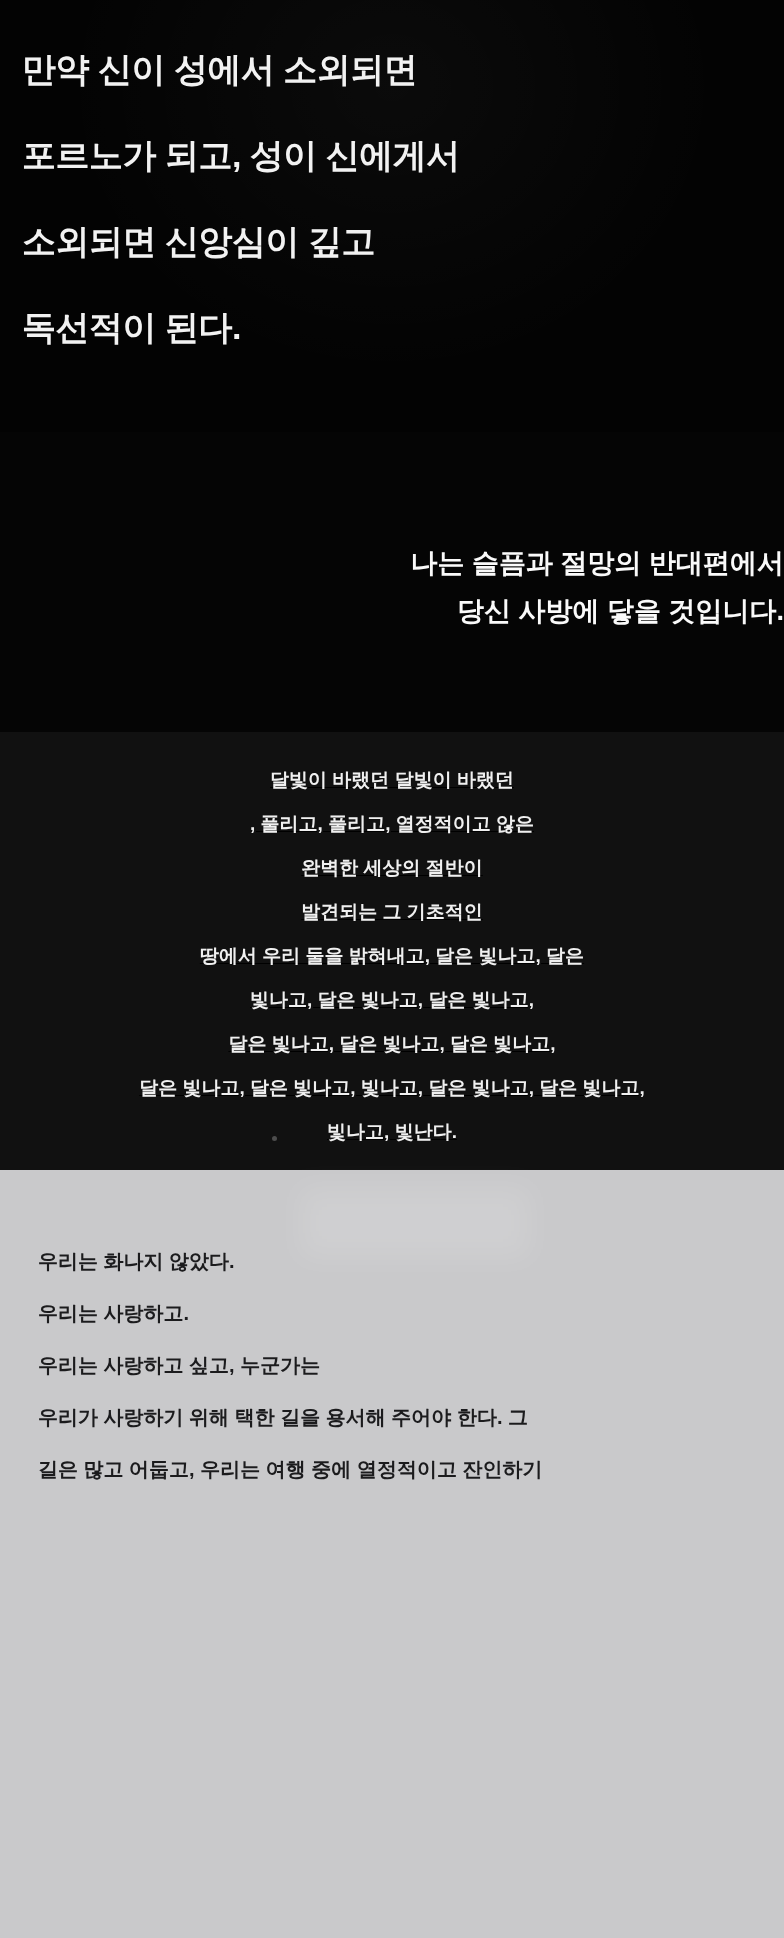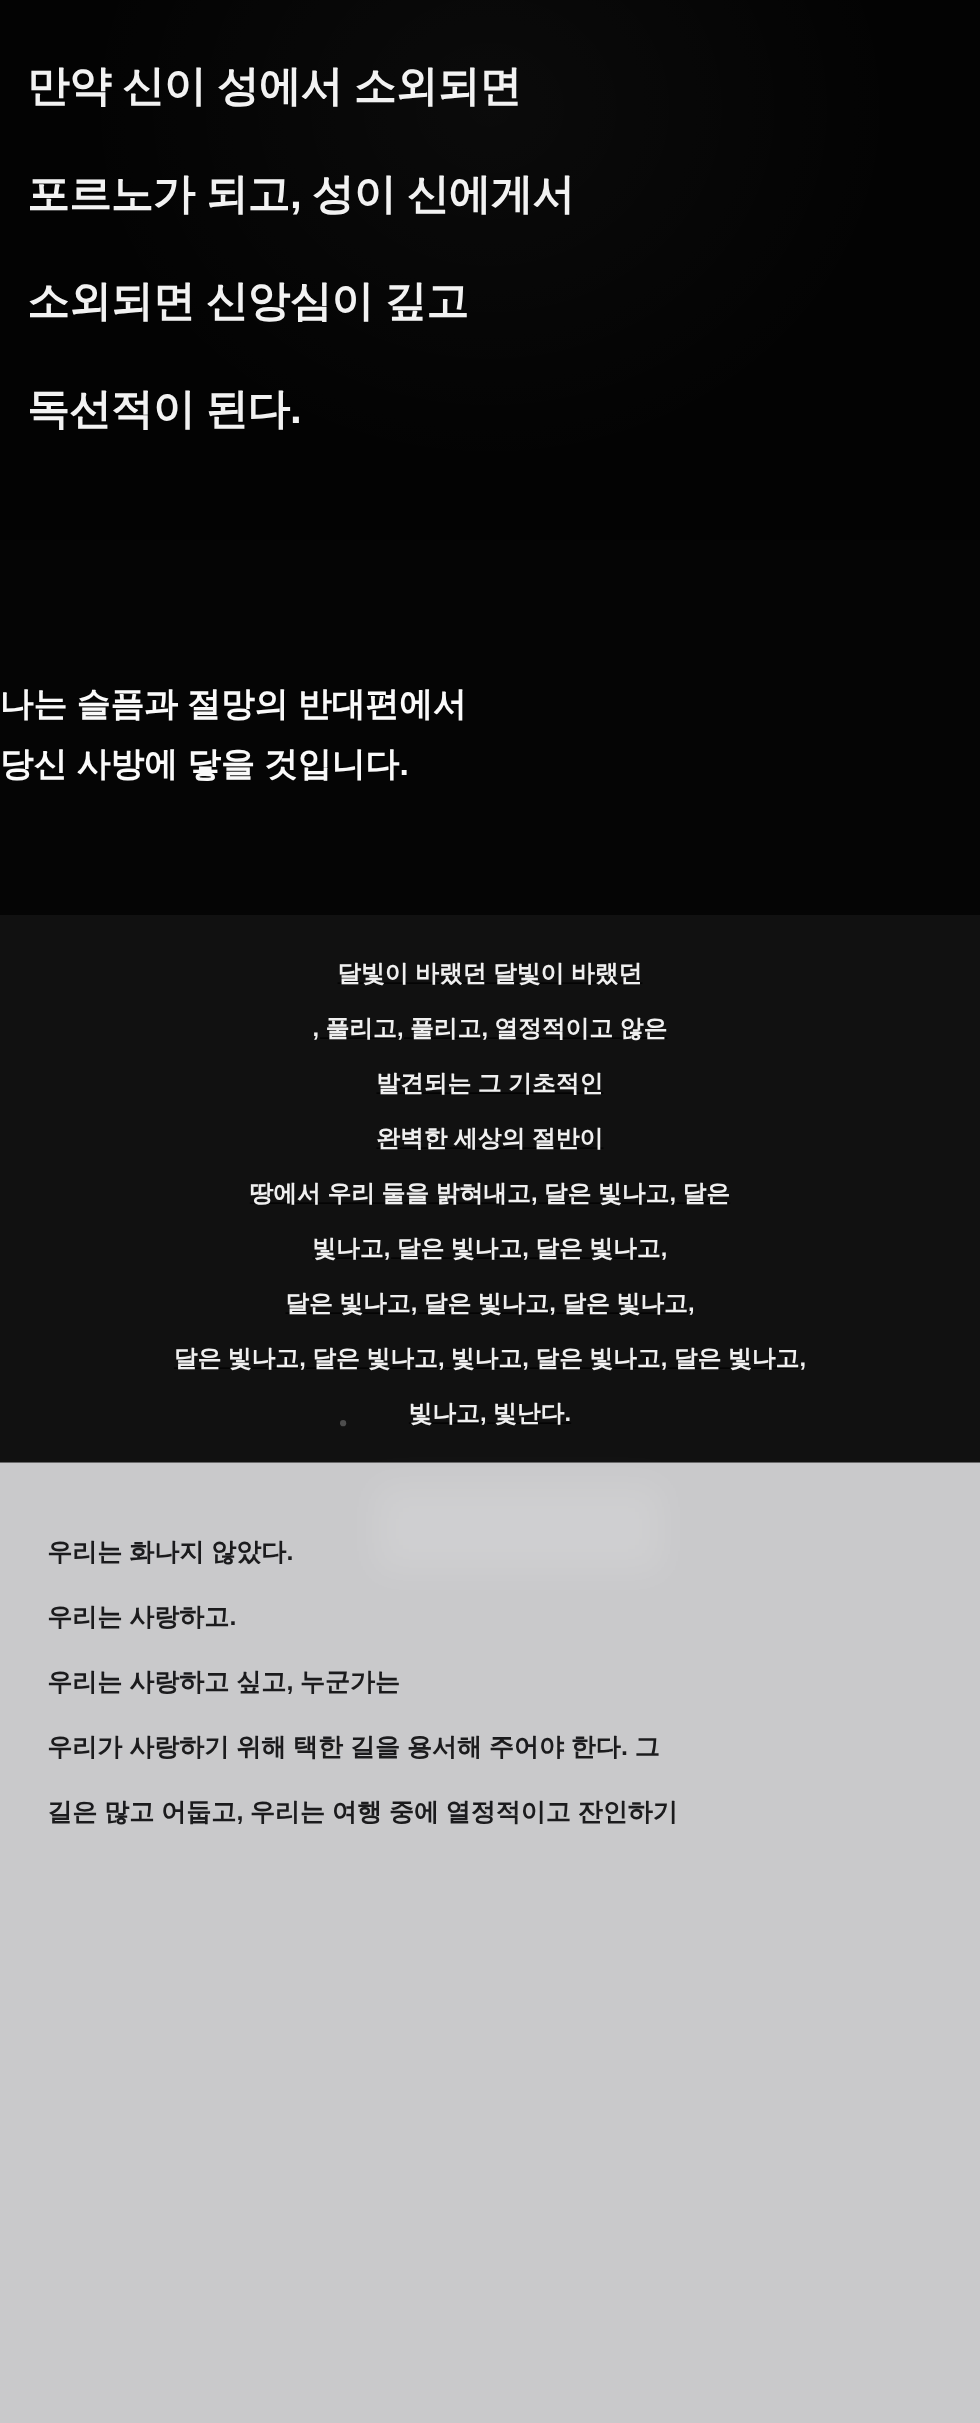--- a/index.html
+++ b/index.html
@@ -39,21 +39,21 @@
     white-space: nowrap;
   }
 
   
   .panel-two {
     position: relative;
     height: 300px;
     background: #050505;
     display: flex;
     flex-direction: column;
-    align-items: flex-start;
+    align-items: flex-end;
     justify-content: center;
     padding-top: 10px;
     box-sizing: border-box;
   }
   .panel-two .line {
     color: #fafafa;
     font-size: 27px;
     font-weight: 700;
     line-height: 48px;
     text-align: center;
@@ -89,21 +89,21 @@
     background: #4d4d4d;
     left: 272px;
     top: 404px;
   }
 
   
   .panel-four {
     position: relative;
     flex: 1 1 auto;
     background: #c9c9cb;
-    padding: 46px 38px 0 38px;
+    padding: 65px 38px 0 38px;
     box-sizing: border-box;
   }
   .panel-four .line {
     color: #1b1b1d;
     font-size: 20px;
     font-weight: 700;
     line-height: 52px;
     white-space: nowrap;
   }
   .panel-four .smudge {
@@ -137,22 +137,22 @@
   </div>
 
   <div class="panel-two">
     <div class="line">나는 슬픔과 절망의 반대편에서</div>
     <div class="line">당신 사방에 닿을 것입니다.</div>
   </div>
 
   <div class="panel-three">
     <div class="line">달빛이 바랬던 달빛이 바랬던</div>
     <div class="line">, 풀리고, 풀리고, 열정적이고 않은</div>
+    <div class="line">완벽한 세상의 절반이</div>
     <div class="line">발견되는 그 기초적인</div>
-    <div class="line">완벽한 세상의 절반이</div>
     <div class="line">땅에서 우리 둘을 밝혀내고, 달은 빛나고, 달은</div>
     <div class="line">빛나고, 달은 빛나고, 달은 빛나고,</div>
     <div class="line">달은 빛나고, 달은 빛나고, 달은 빛나고,</div>
     <div class="line">달은 빛나고, 달은 빛나고, 빛나고, 달은 빛나고, 달은 빛나고,</div>
     <div class="line">빛나고, 빛난다.</div>
     <div class="dot"></div>
   </div>
 
   <div class="panel-four">
     <div class="smudge"></div>

